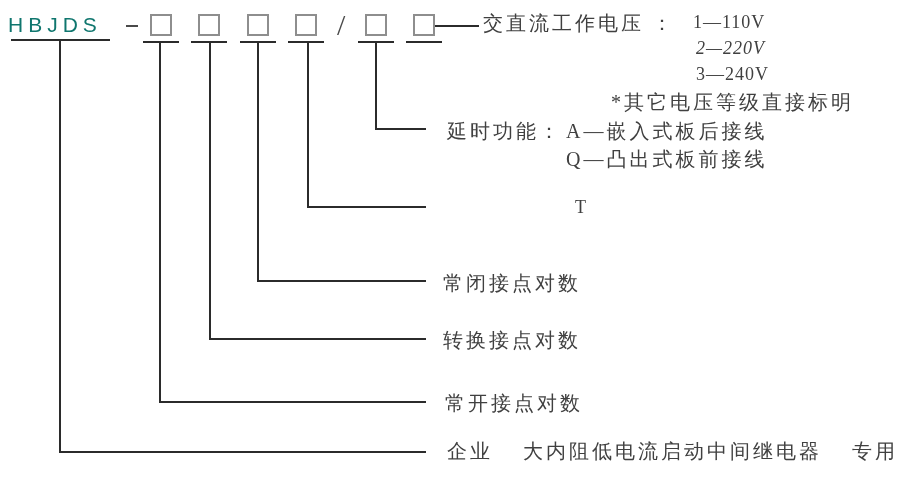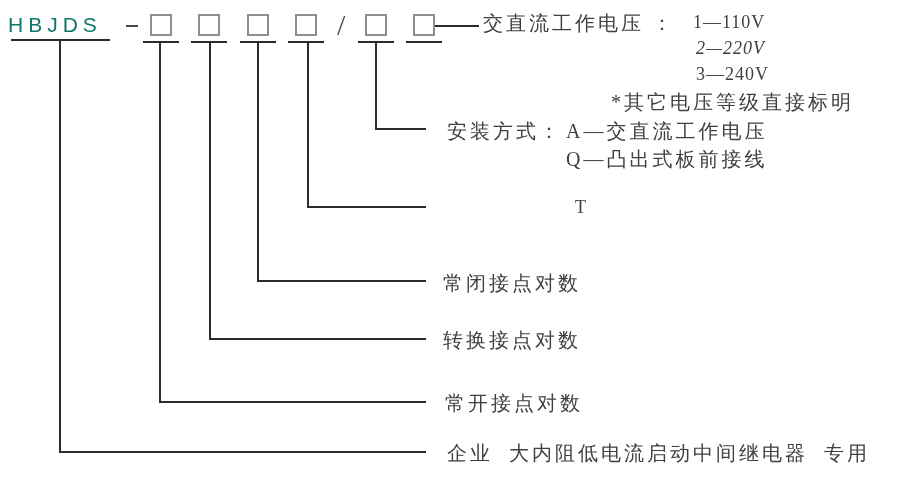--- a/index.html
+++ b/index.html
@@ -62,25 +62,25 @@
   <div class="ln" style="left:209px;top:338px;width:217px;height:2px;"></div>
   <div class="ln" style="left:159px;top:401px;width:267px;height:2px;"></div>
   <div class="ln" style="left:59px;top:451px;width:367px;height:2px;"></div>
 
   <span class="lbl" style="left:483px;top:11px;">交直流工作电压 ：</span>
   <span class="lbl num" style="left:693px;top:10px;">1—110V</span>
   <span class="lbl num" style="left:696px;top:36px;font-style:italic;">2—220V</span>
   <span class="lbl num" style="left:696px;top:62px;">3—240V</span>
   <span class="lbl" style="left:611px;top:90px;">*其它电压等级直接标明</span>
 
-  <span class="lbl" style="left:447px;top:119px;">安装方式：</span>
-  <span class="lbl" style="left:566px;top:119px;">A—交直流工作电压</span>
+  <span class="lbl" style="left:447px;top:119px;">延时功能：</span>
+  <span class="lbl" style="left:566px;top:119px;">A—嵌入式板后接线</span>
   <span class="lbl" style="left:566px;top:147px;">Q—凸出式板前接线</span>
 
   <span class="lbl num" style="left:575px;top:195px;">T</span>
 
   <span class="lbl" style="left:443px;top:328px;">转换接点对数</span>
   <span class="lbl" style="left:443px;top:271px;">常闭接点对数</span>
   <span class="lbl" style="left:445px;top:391px;">常开接点对数</span>
 
-  <span class="lbl" style="left:447px;top:441px;">企业  大内阻低电流启动中间继电器  专用</span>
+  <span class="lbl" style="left:447px;top:441px;font-family:Liberation Mono, monospace;">企业  大内阻低电流启动中间继电器  专用</span>
 
 </div>
 
 </body></html>

